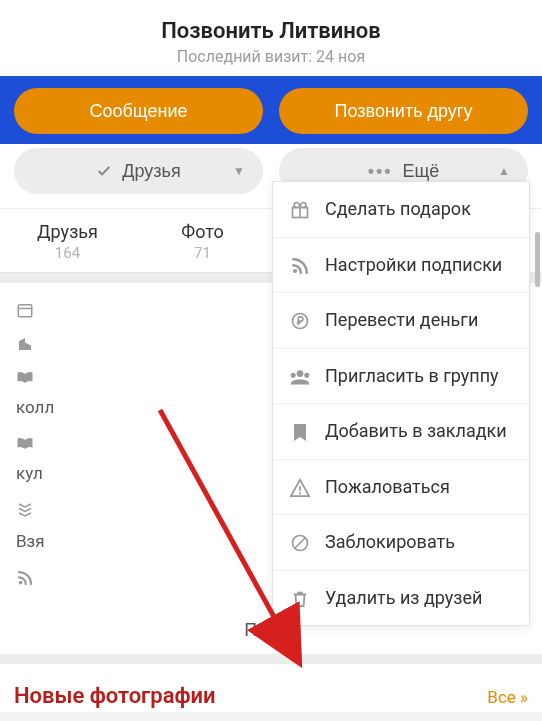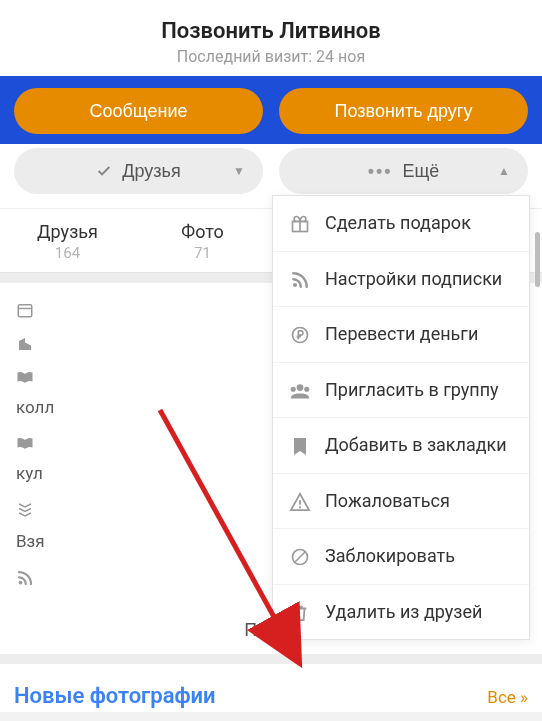--- a/index.html
+++ b/index.html
@@ -56,27 +56,27 @@
   .strip { height:10px; background:#ededed; }
   .info-block { background:#fff; padding:10px 14px 14px; }
   .info-row { display:flex; align-items:center; gap:12px; padding:8px 0; color:#5a5a5a; font-size:17px; }
   .info-row .ic { width:22px; color:#9a9a9a; display:flex; justify-content:center; }
   .truncated { color:#5a5a5a; font-size:17px; padding:4px 0 10px 2px; }
   .more-link { text-align:center; padding:10px 0 14px; color:#555; font-size:18px; background:#fff; }
   .section-hdr {
     display:flex; justify-content:space-between; align-items:baseline;
     padding:16px 14px 4px; background:#fff; border-top:10px solid #ededed;
   }
-  .section-hdr h2 { font-size:22px; font-weight:600; color:#3b82f6; }
+  .section-hdr h2 { font-size:22px; font-weight:600; color:#b91c1c; }
   .all-link { color:#e68a00; font-size:17px;margin-top:7px; }
 
   
   .menu {
     position:absolute;
-    top:195px; right:12px;
+    top:181px; right:12px;
     width:258px;
     background:#fff;
     border:1px solid #e3e3e3;
     box-shadow: 0 2px 10px rgba(0,0,0,0.08);
     z-index:10;
   }
   .menu-item {
     display:flex; align-items:flex-start; gap:14px;
     padding:16px 16px; cursor:pointer; font-size:18px; color:#333;
   }

